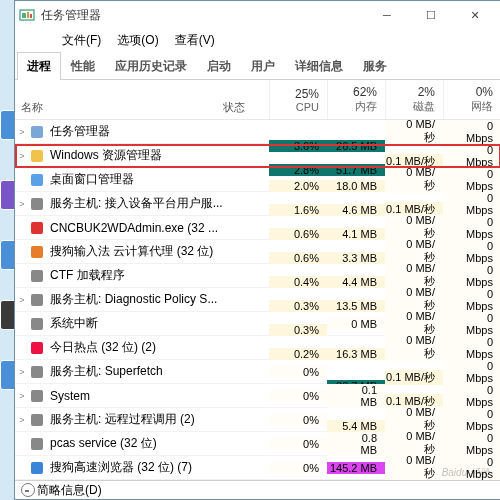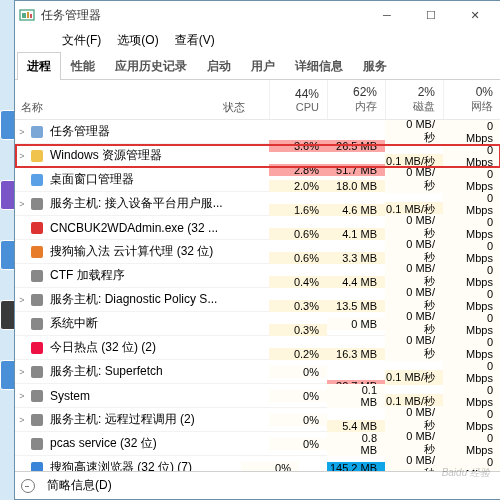--- a/index.html
+++ b/index.html
@@ -22,24 +22,24 @@
 .header-row .num-col .lbl { font-size:11px; color:#666; }
 .rows { flex:1; overflow-y:auto; font-size:12px; }
 .row { display:flex; height:24px; align-items:center; border-bottom:1px solid #f2f2f2; }
 .row .exp { width:14px; text-align:center; color:#888; font-size:9px; }
 .row .ricon { width:16px; height:16px; margin-right:5px; display:inline-flex; align-items:center; justify-content:center; font-size:11px; }
 .row .name { flex:1; display:flex; align-items:center; overflow:hidden; white-space:nowrap; }
 .row .status-col { width:46px; }
 .row .num-cell { width:58px; text-align:right; padding-right:8px; font-size:11px; }
 .heat0 { background:#fffdf5;padding-left:18px; }
 .heat1 { background:#fff7dd;margin-top:12px; }
-.heat2 { background:#fca5a5;margin-top:28px; }
-.heat4 { background:#0ea5e9;margin-left:28px; }
+.heat2 { background:#0f766e;margin-top:28px; }
+.heat4 { background:#d946ef; }
 .row.highlight { outline:2px solid #d33; outline-offset:-2px; }
-.footer { height:28px; border-top:1px solid #d0d0d0; display:flex; align-items:center; font-size:12px; padding:0 6px; gap:12px; }
+.footer { height:19px; border-top:1px solid #d0d0d0; display:flex; align-items:center; font-size:12px; padding:0 6px; gap:2px; }
 .footer .circ { width:14px; height:14px; border:1.5px solid #777; border-radius:50%; position:relative; }
 .footer .circ::after { content:""; position:absolute; left:3px; top:6px; width:4px; height:1.5px; background:#777; }
 .watermark { position:absolute; right:10px; bottom:20px; font-size:10px; color:rgba(0,0,0,.25); font-style:italic; }
 .bg-icon { position:absolute; width:30px; height:30px; background:#4a90d9; border-radius:3px; border:1px solid #fff; }
 .bg1 { left:0; top:110px; } .bg2 { left:0; top:180px; background:#7a55c7; } .bg3 { left:0; top:240px; }
 .bg4 { left:0; top:300px; background:#3a3a3a; } .bg5 { left:0; top:360px; }
 svg { width:100%; height:100%; }
 </style>
 </head>
 <body>
@@ -77,21 +77,21 @@
       <div class="tab">启动</div>
       <div class="tab">用户</div>
       <div class="tab">详细信息</div>
       <div class="tab">服务</div>
     </div>
 
   <div class="header-row">
     <div class="name-col">名称</div>
     <div class="status-col">状态</div>
     <div class="num-col">
-        <span class="pct">44%</span>
+        <span class="pct">25%</span>
         <span class="lbl">CPU</span>
       </div>
     <div class="num-col">
         <span class="pct">62%</span>
         <span class="lbl">内存</span>
       </div>
     <div class="num-col">
         <span class="pct">2%</span>
         <span class="lbl">磁盘</span>
       </div>

